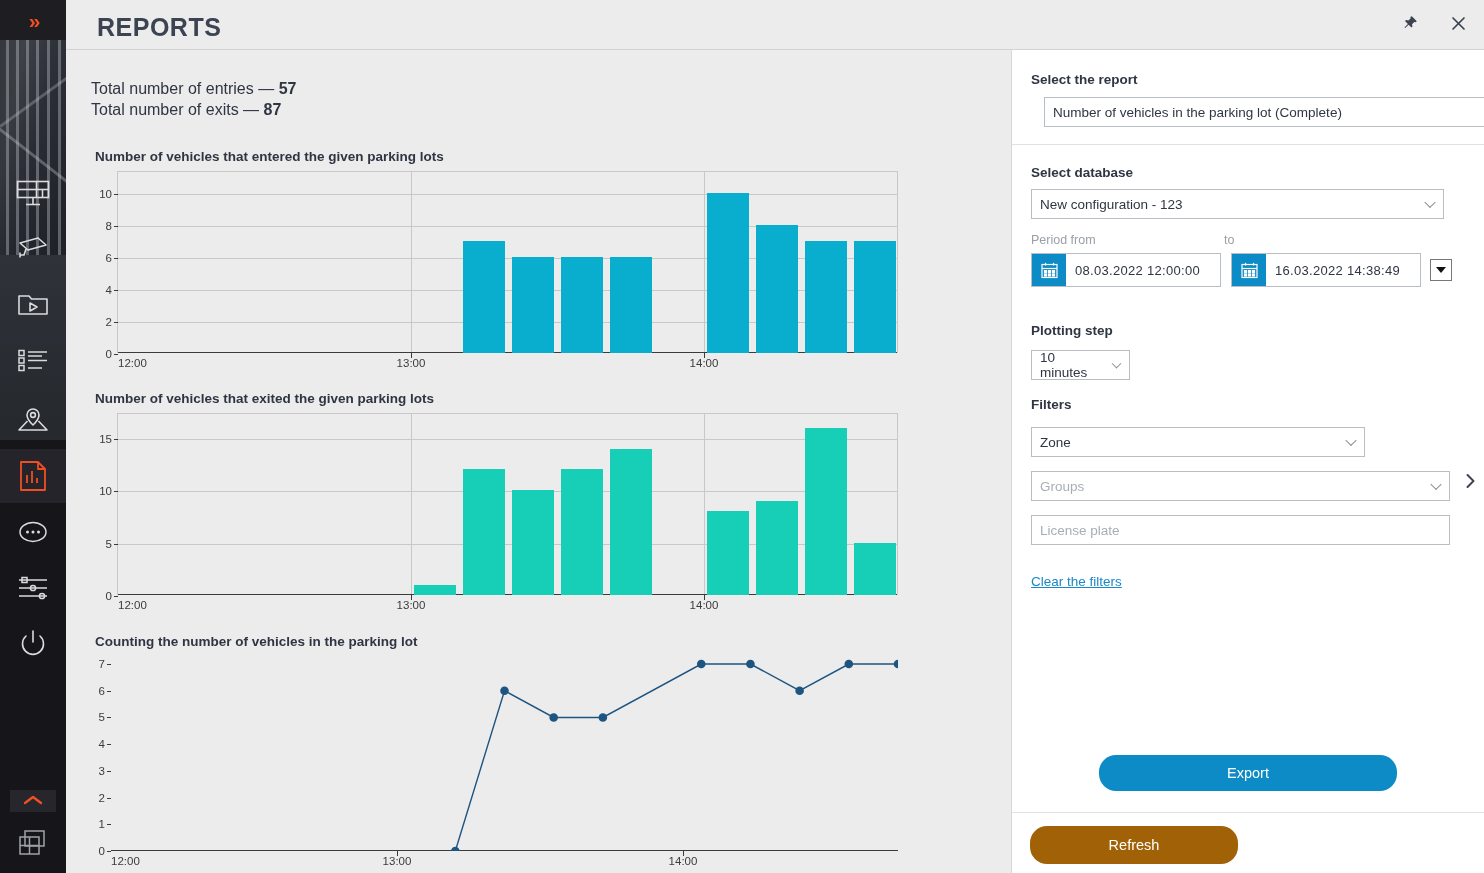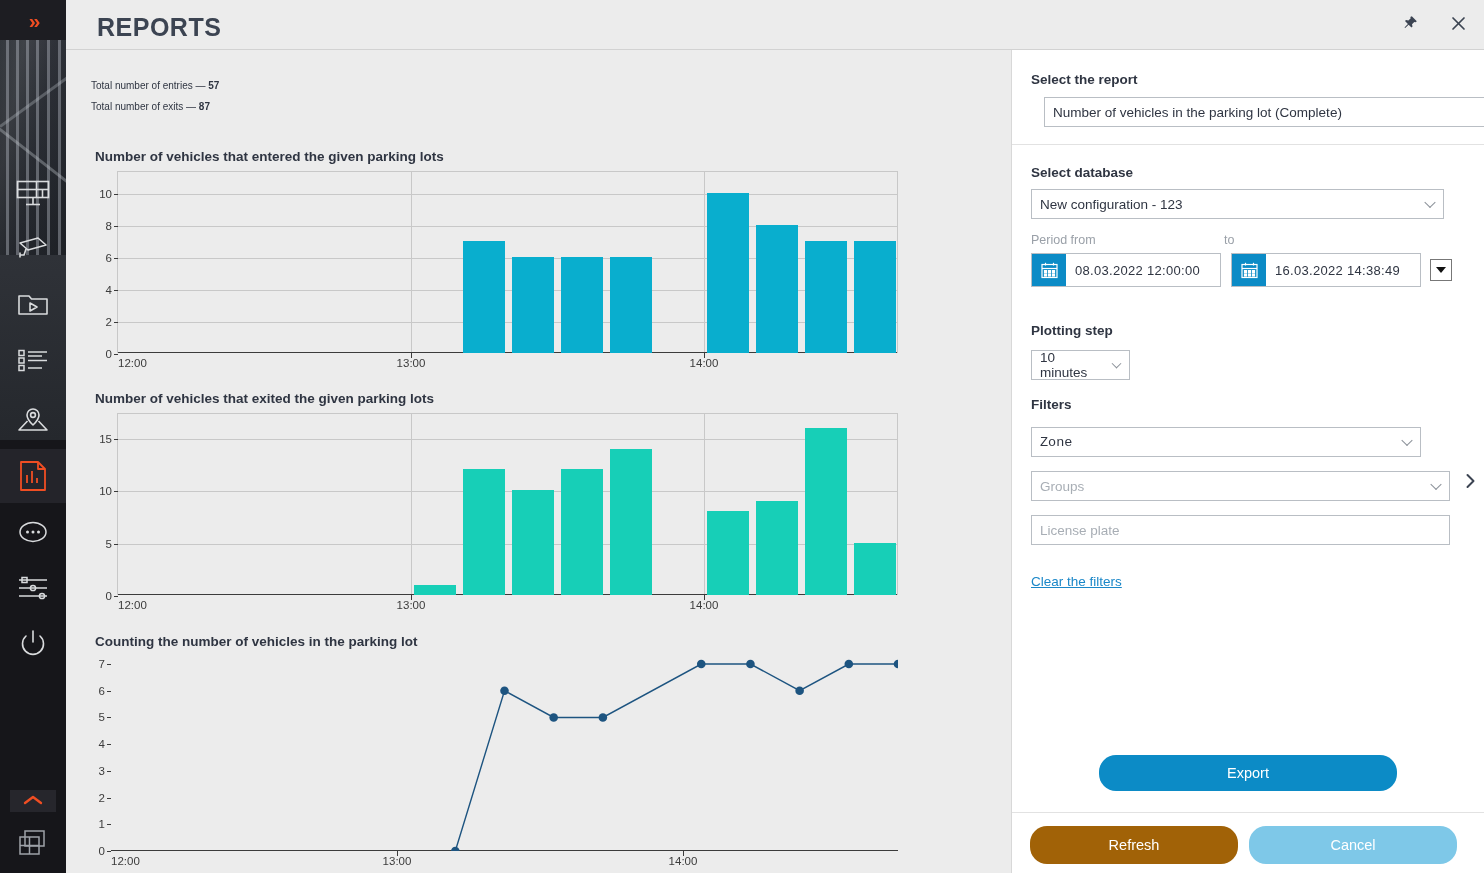--- a/index.html
+++ b/index.html
@@ -109,21 +109,21 @@
 
   
   #content {
     position: absolute; left: 66px; top: 50px;
     width: 945px; height: 823px;
     background: #ececec;
     overflow: hidden;
   }
   .total-line {
     position: absolute; left: 25px;
-    font-size: 10px; color: #2f3542;
+    font-size: 16px; color: #2f3542;
   }
   .total-line b { font-weight: 700; }
   #total-entries { top: 30px; }
   #total-exits   { top: 51px; }
 
   .chart-title {
     position: absolute; left: 29px;
     font-size: 13.5px; font-weight: 700; color: #2f3542;
   }
   .chart-box { position: absolute; }
@@ -606,21 +606,21 @@
     </div>
 
     <div class="field-label" style="top:273px;">Plotting step</div>
     <div class="sel small" style="left:19px; top:300px; width:99px;">
       <span>10 minutes</span>
       <i class="chev-d"></i>
     </div>
 
     <div class="field-label" style="top:347px;">Filters</div>
 
-    <div class="sel" style="left:19px; top:377px; width:390px;font-family:Liberation Mono, monospace;">
+    <div class="sel" style="left:19px; top:377px; width:334px;">
       <span>Zone</span>
       <i class="chev-d"></i>
     </div>
 
     <div class="sel placeholder" style="left:19px; top:421px; width:419px;">
       <span>Groups</span>
       <i class="chev-d"></i>
     </div>
 
     <div class="txtinput" style="left:19px; top:465px; width:419px;">
@@ -635,16 +635,15 @@
           <path d="M2.5 2 L8.5 8 L2.5 14"></path>
         </svg>
       </span>
     </div>
 
     <div class="btn" id="export-btn" style="left:87px; top:705px; width:298px; height:36px;">Export</div>
 
     <div class="divider-h" style="left:0; top:762px; width:473px;"></div>
 
     <div class="btn" id="refresh-btn" style="left:18px; top:776px; width:208px; height:38px;">Refresh</div>
-    <div class="btn" id="cancel-btn" style="left:237px; top:776px; width:208px; height:38px;">Cancel</div>
   </div>
 
 </div>
 
 </body></html>

